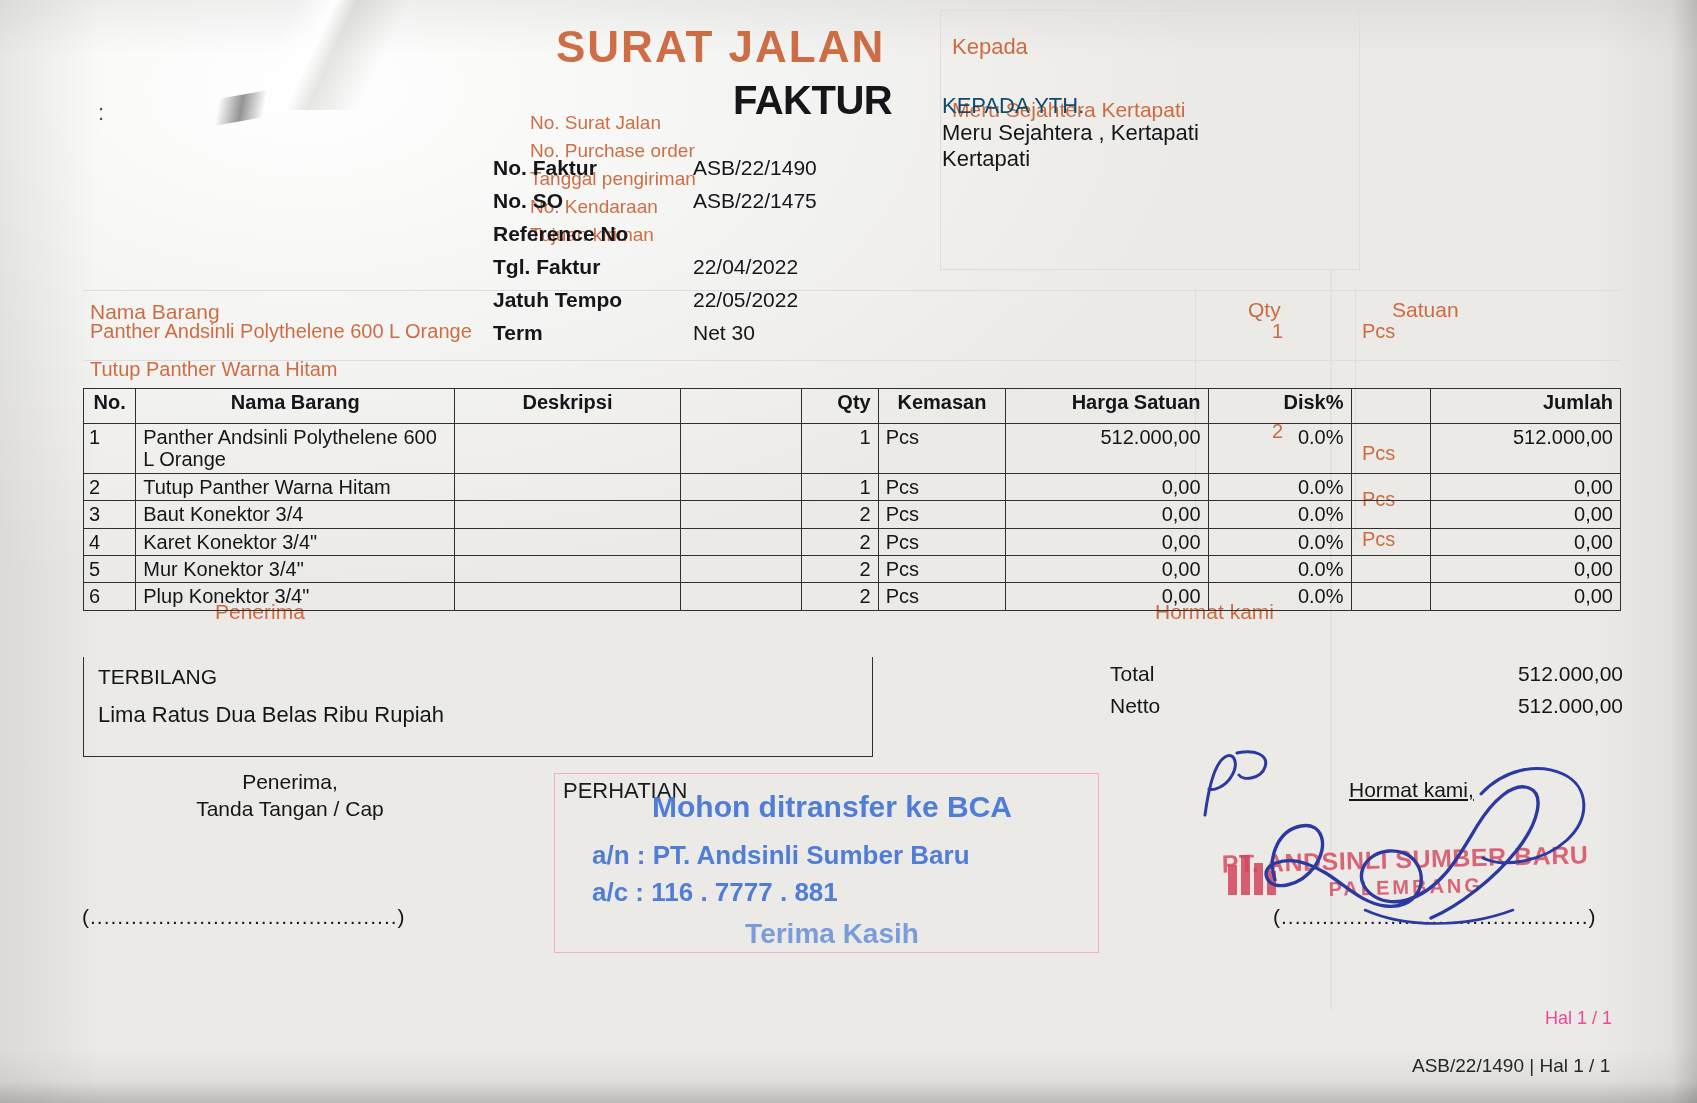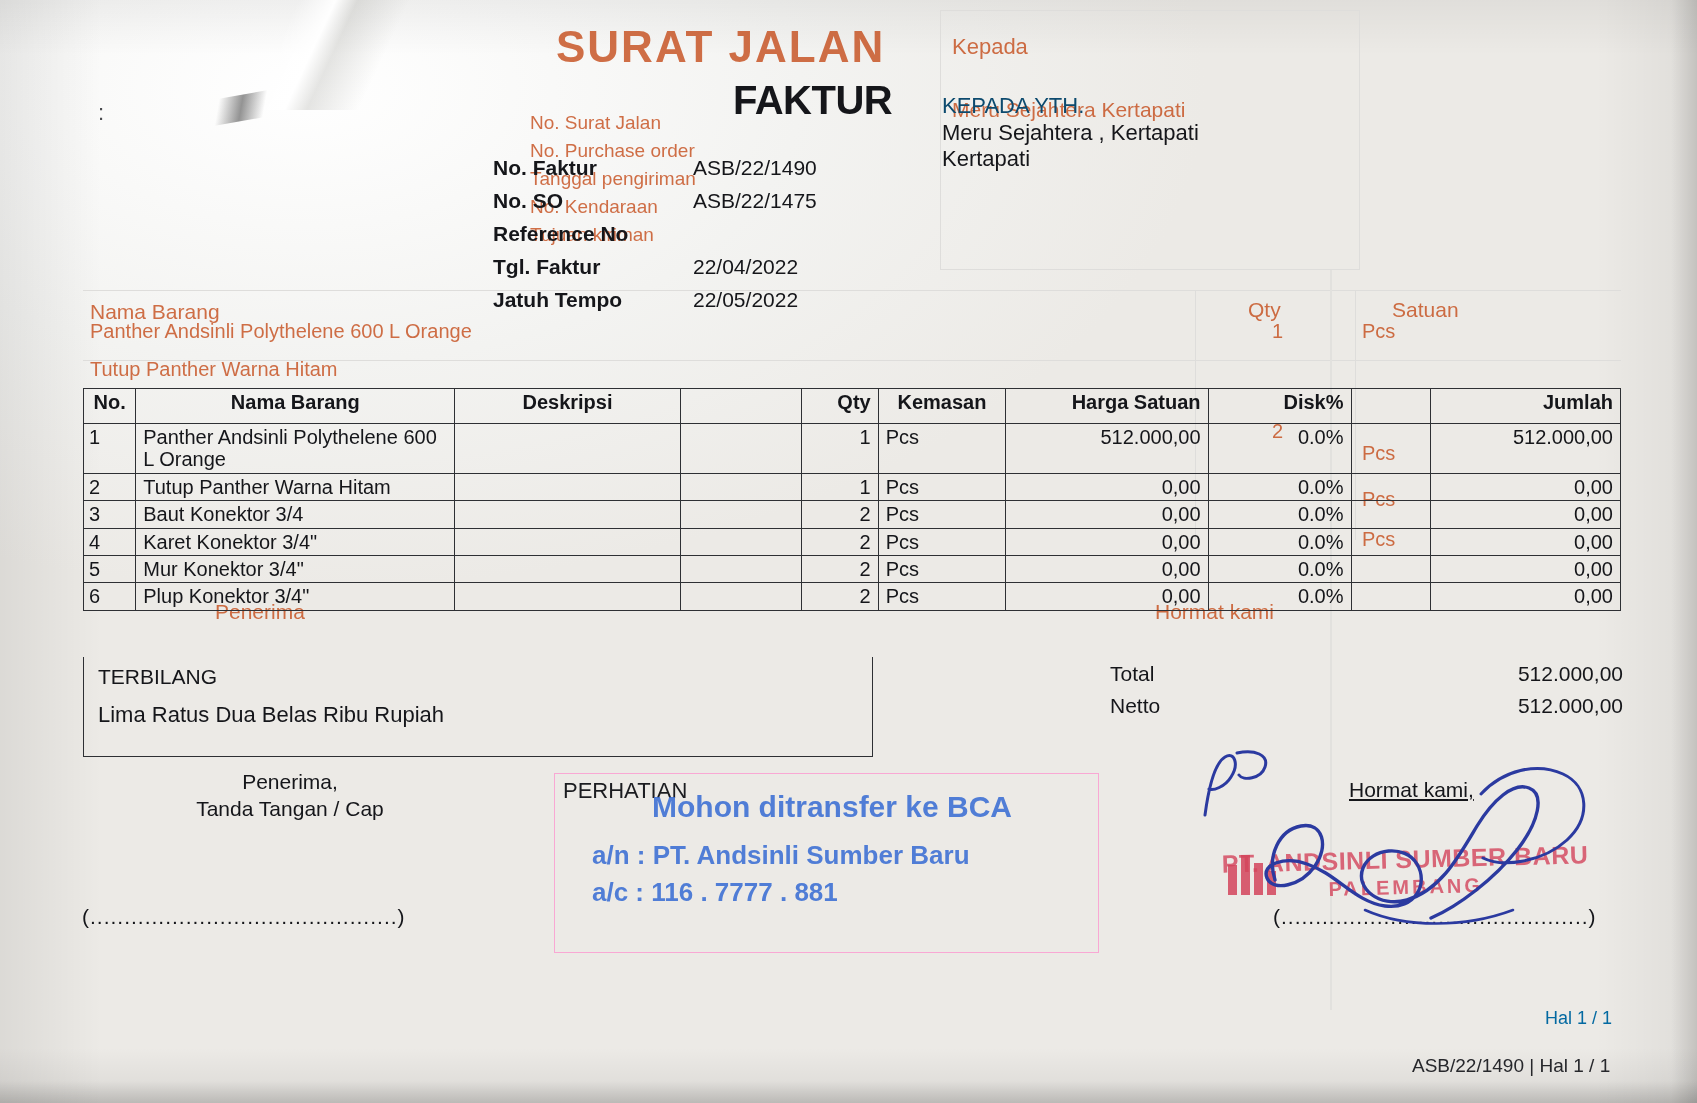--- a/index.html
+++ b/index.html
@@ -295,21 +295,21 @@
     left: 1412px;
     top: 1055px;
     font-size: 19px;
     color: #26272b;
   }
   .ghost-hal {
     position: absolute;
     left: 1545px;
     top: 1008px;
     font-size: 18px;
-    color: #0369a1;
+    color: #ec4899;
   }
 
   
   .crease {
     position: absolute;
     left: 150px;
     top: 0;
     width: 320px;
     height: 110px;
     background: linear-gradient(115deg, rgba(255,255,255,0) 40%, rgba(255,255,255,0.95) 50%, rgba(180,180,175,0.35) 56%, rgba(255,255,255,0) 70%);
@@ -416,20 +416,24 @@
         <span class="meta-key">Reference No</span>
         <span class="meta-val"></span>
       </div>
       <div class="meta-row">
         <span class="meta-key">Tgl. Faktur</span>
         <span class="meta-val">22/04/2022</span>
       </div>
       <div class="meta-row">
         <span class="meta-key">Jatuh Tempo</span>
         <span class="meta-val">22/05/2022</span>
+      </div>
+      <div class="meta-row">
+        <span class="meta-key">Term</span>
+        <span class="meta-val">Net 30</span>
       </div>
     </div>
 
     <table class="tbl">
       <thead>
         <tr>
           <th class="c-no">No.</th>
           <th class="c-nama">Nama Barang</th>
           <th class="c-desk">Deskripsi</th>
           <th class="c-blank"></th>
@@ -542,20 +546,21 @@
     <div class="hormat">Hormat kami,</div>
     <div class="dots-right">(.............................................)</div>
 
     <div class="perhatian">
       <div class="perhatian-label">PERHATIAN</div>
     </div>
     <div class="stamp">
       <div class="s1">Mohon ditransfer ke BCA</div>
       <div class="s2">a/n : PT. Andsinli Sumber Baru</div>
       <div class="s3">a/c : 116 . 7777 . 881</div>
+      <div class="s4">Terima Kasih</div>
     </div>
 
     <div class="red-logo">
       <i style="left:0px;  top:10px; height:30px;"></i>
       <i style="left:13px; top:0px;  height:40px;"></i>
       <i style="left:26px; top:8px;  height:32px;"></i>
       <i style="left:39px; top:16px; height:24px;"></i>
     </div>
     <div class="red-stamp">
       <div class="r1">PT. ANDSINLI SUMBER BARU</div>

